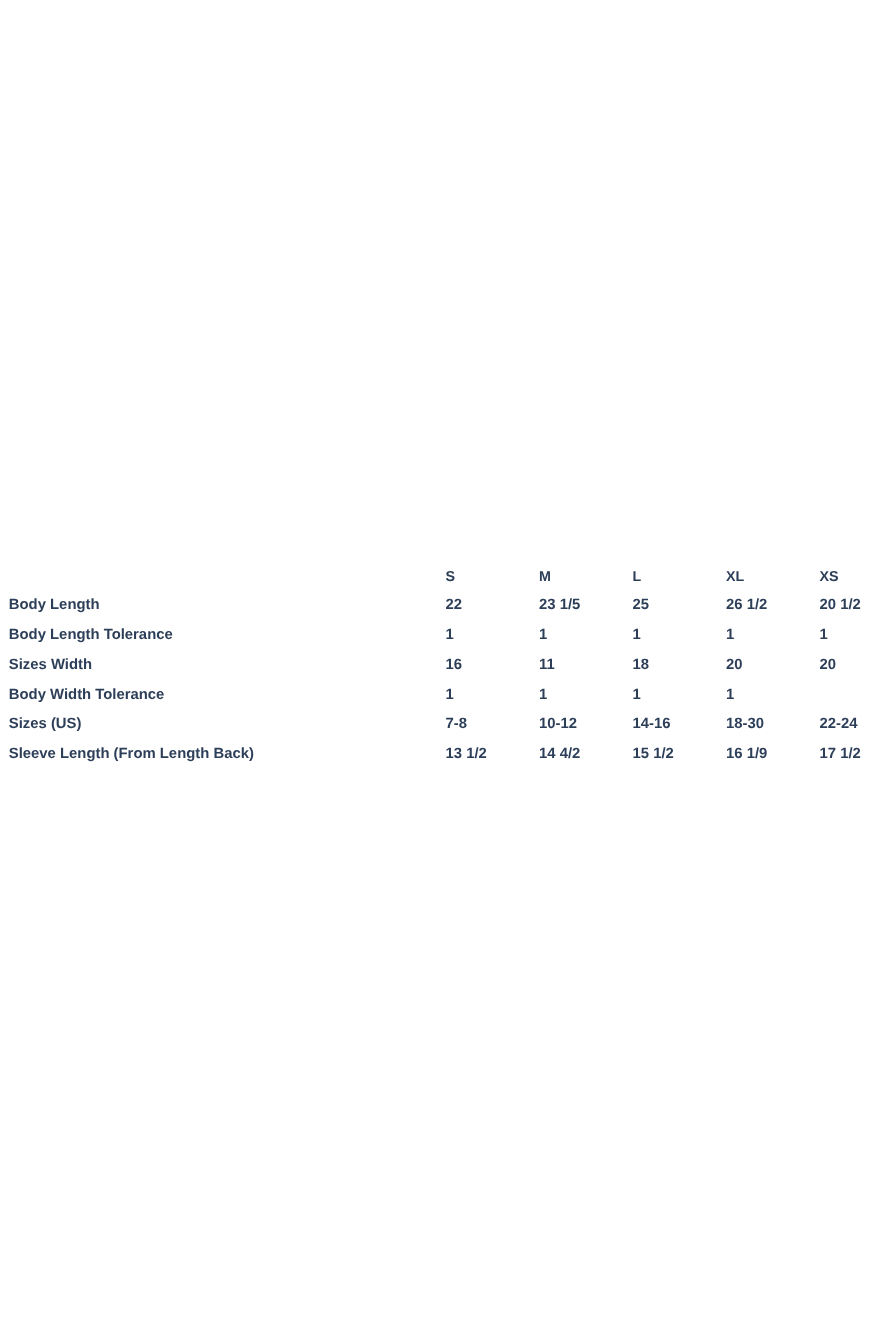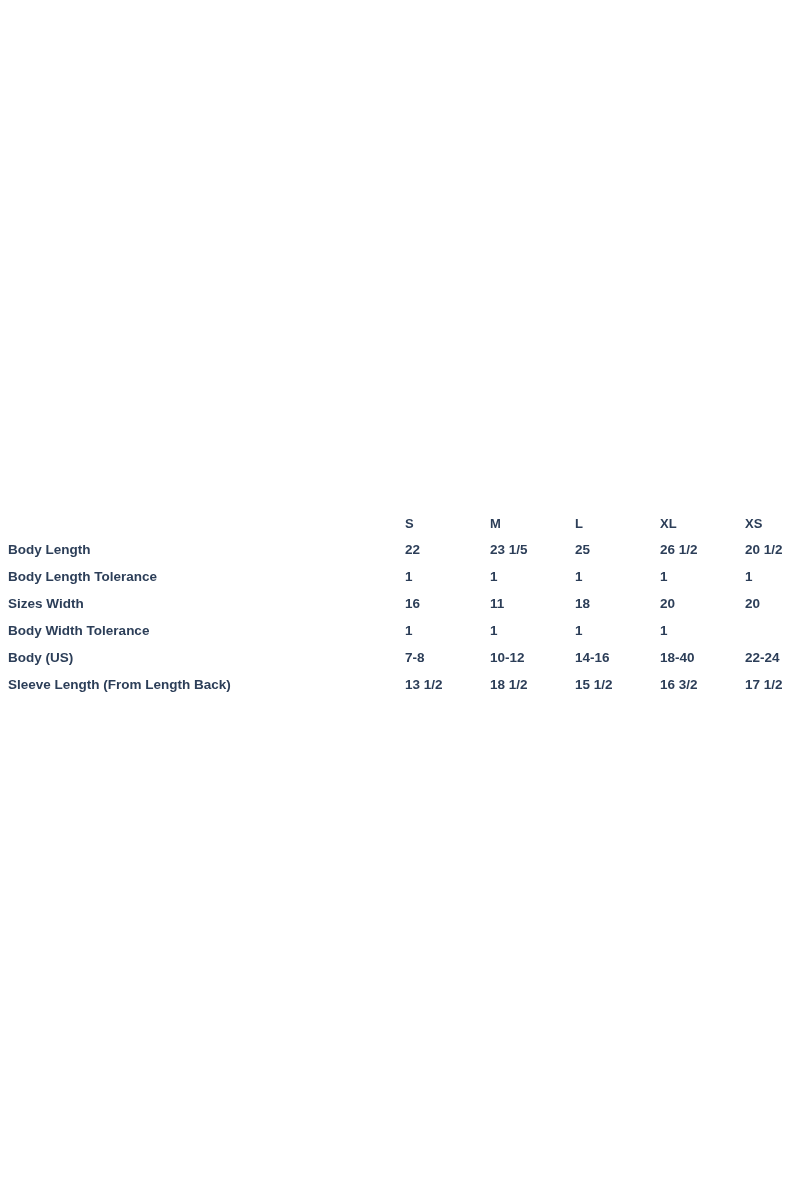--- a/index.html
+++ b/index.html
@@ -104,31 +104,31 @@
         </tr>
         <tr>
           <td class="label-cell">Body Width Tolerance</td>
           <td>1</td>
           <td>1</td>
           <td>1</td>
           <td>1</td>
           <td></td>
         </tr>
         <tr>
-          <td class="label-cell">Body (US)</td>
+          <td class="label-cell">Sizes (US)</td>
           <td>7-8</td>
           <td>10-12</td>
           <td>14-16</td>
-          <td>18-40</td>
+          <td>18-30</td>
           <td>22-24</td>
         </tr>
         <tr>
           <td class="label-cell">Sleeve Length (From Length Back)</td>
           <td>13 1/2</td>
-          <td>18 1/2</td>
+          <td>14 4/2</td>
           <td>15 1/2</td>
-          <td>16 3/2</td>
+          <td>16 1/9</td>
           <td>17 1/2</td>
         </tr>
       </tbody>
     </table>
   </div>
 </div>
 
 </body></html>

